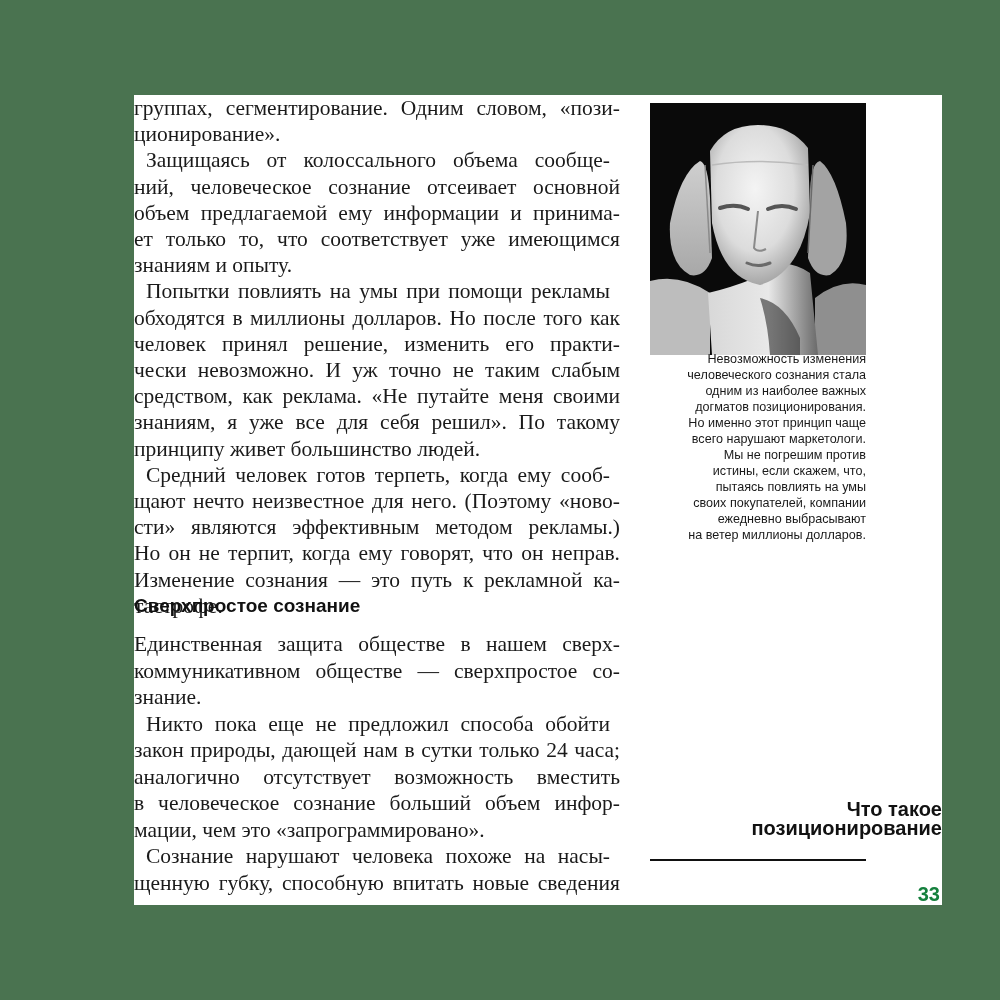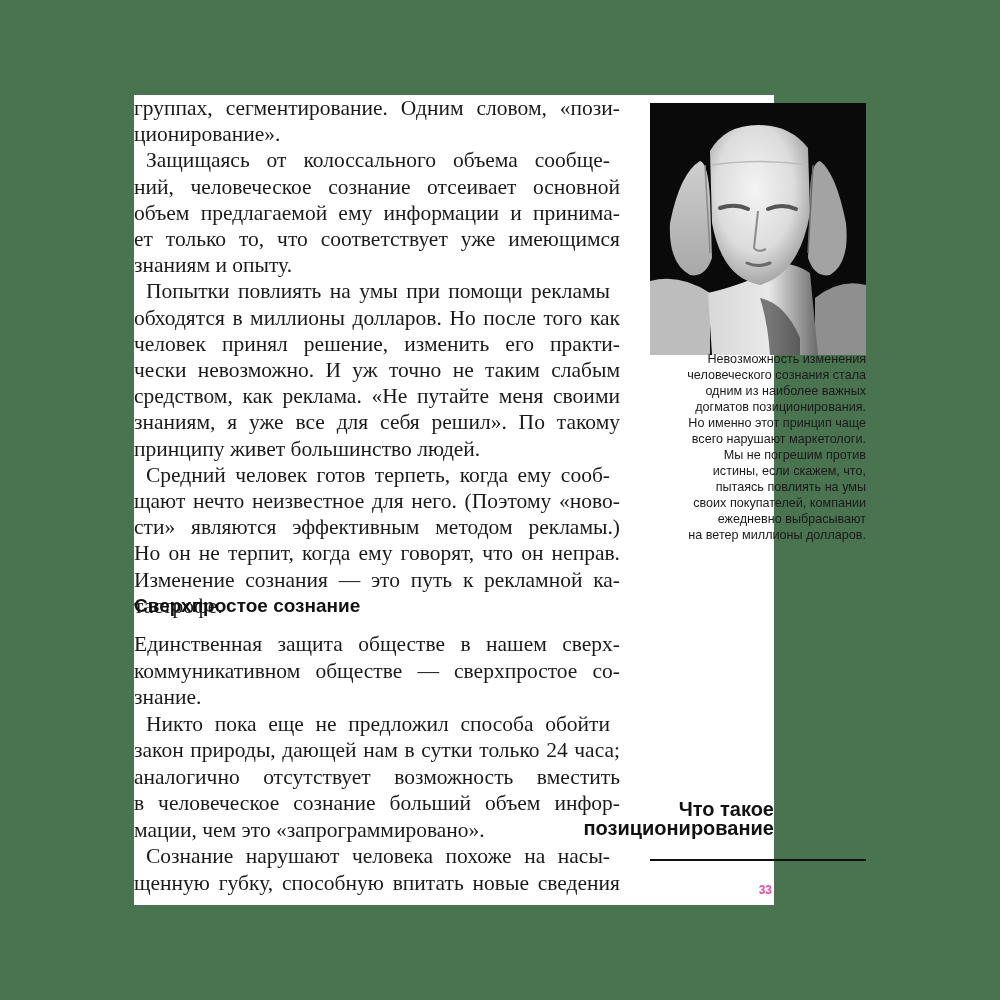--- a/index.html
+++ b/index.html
@@ -5,21 +5,21 @@
   html, body { margin: 0; padding: 0; }
   body {
     width: 1000px; height: 1000px;
     background: #4a7350;
     position: relative;
     overflow: hidden;
   }
   .page {
     position: absolute;
     left: 134px; top: 95px;
-    width: 640px; height: 810px;
+    width: 808px; height: 810px;
     background: #ffffff;
   }
   .body-col {
     position: absolute;
     left: 0; top: 0;
     width: 486px;
   }
   .line {
     position: absolute;
     left: 0;
@@ -79,22 +79,22 @@
     position: absolute;
     left: 516px; top: 764px;
     width: 216px; height: 2px;
     background: #111;
   }
   .page-number {
     position: absolute;
     right: 2px; top: 788px;
     font-family: "Liberation Sans", "DejaVu Sans", sans-serif;
     font-weight: bold;
-    font-size: 12px;
-    color: #ec4899;
+    font-size: 20px;
+    color: #15803d;
     text-align: right;
   }
 </style>
 </head>
 <body>
 
 <div class="page">
 
   <div class="body-col">
 

